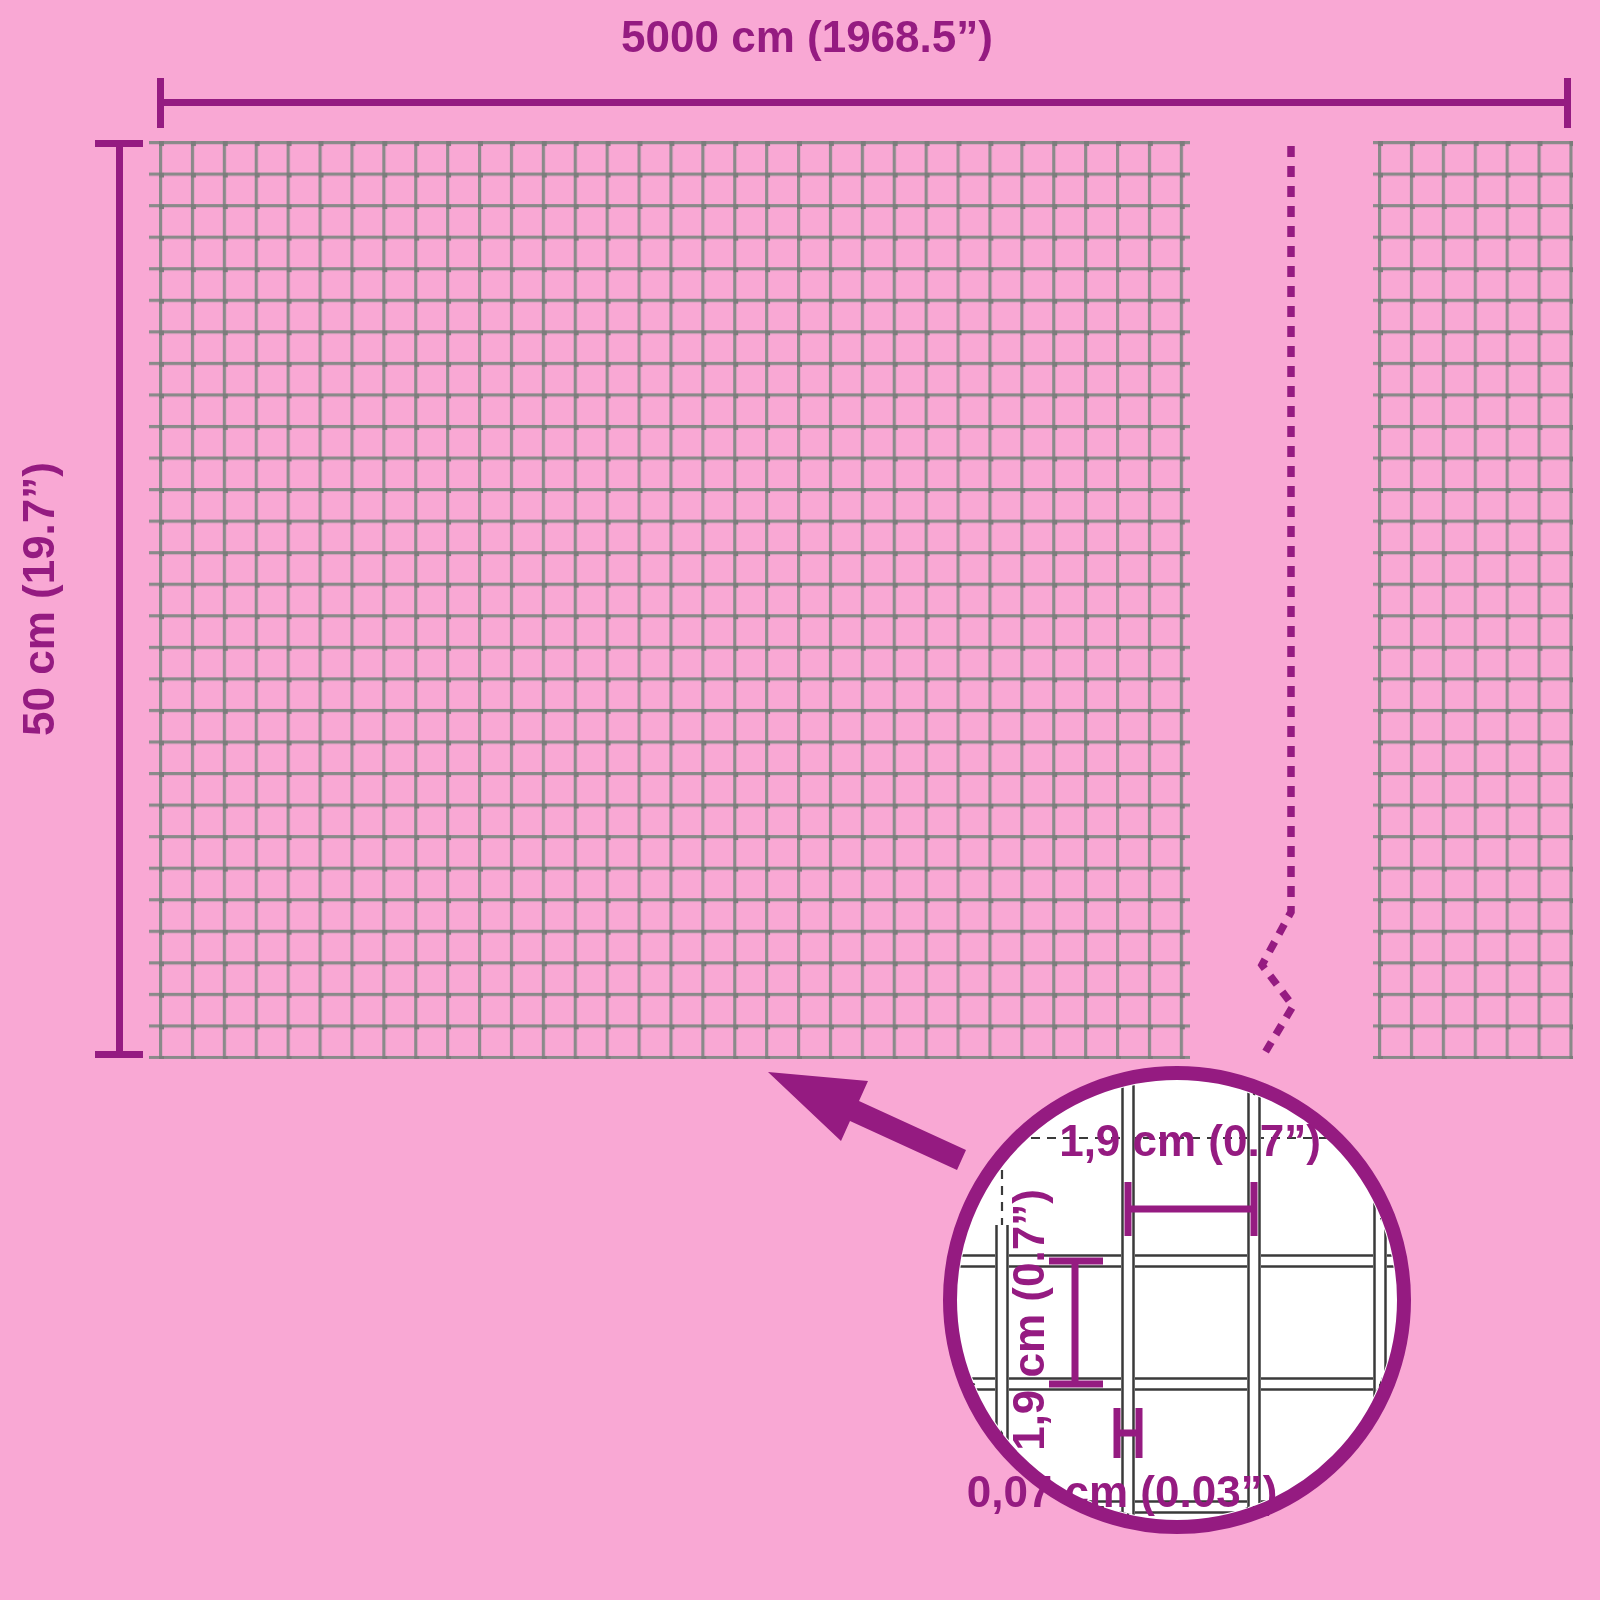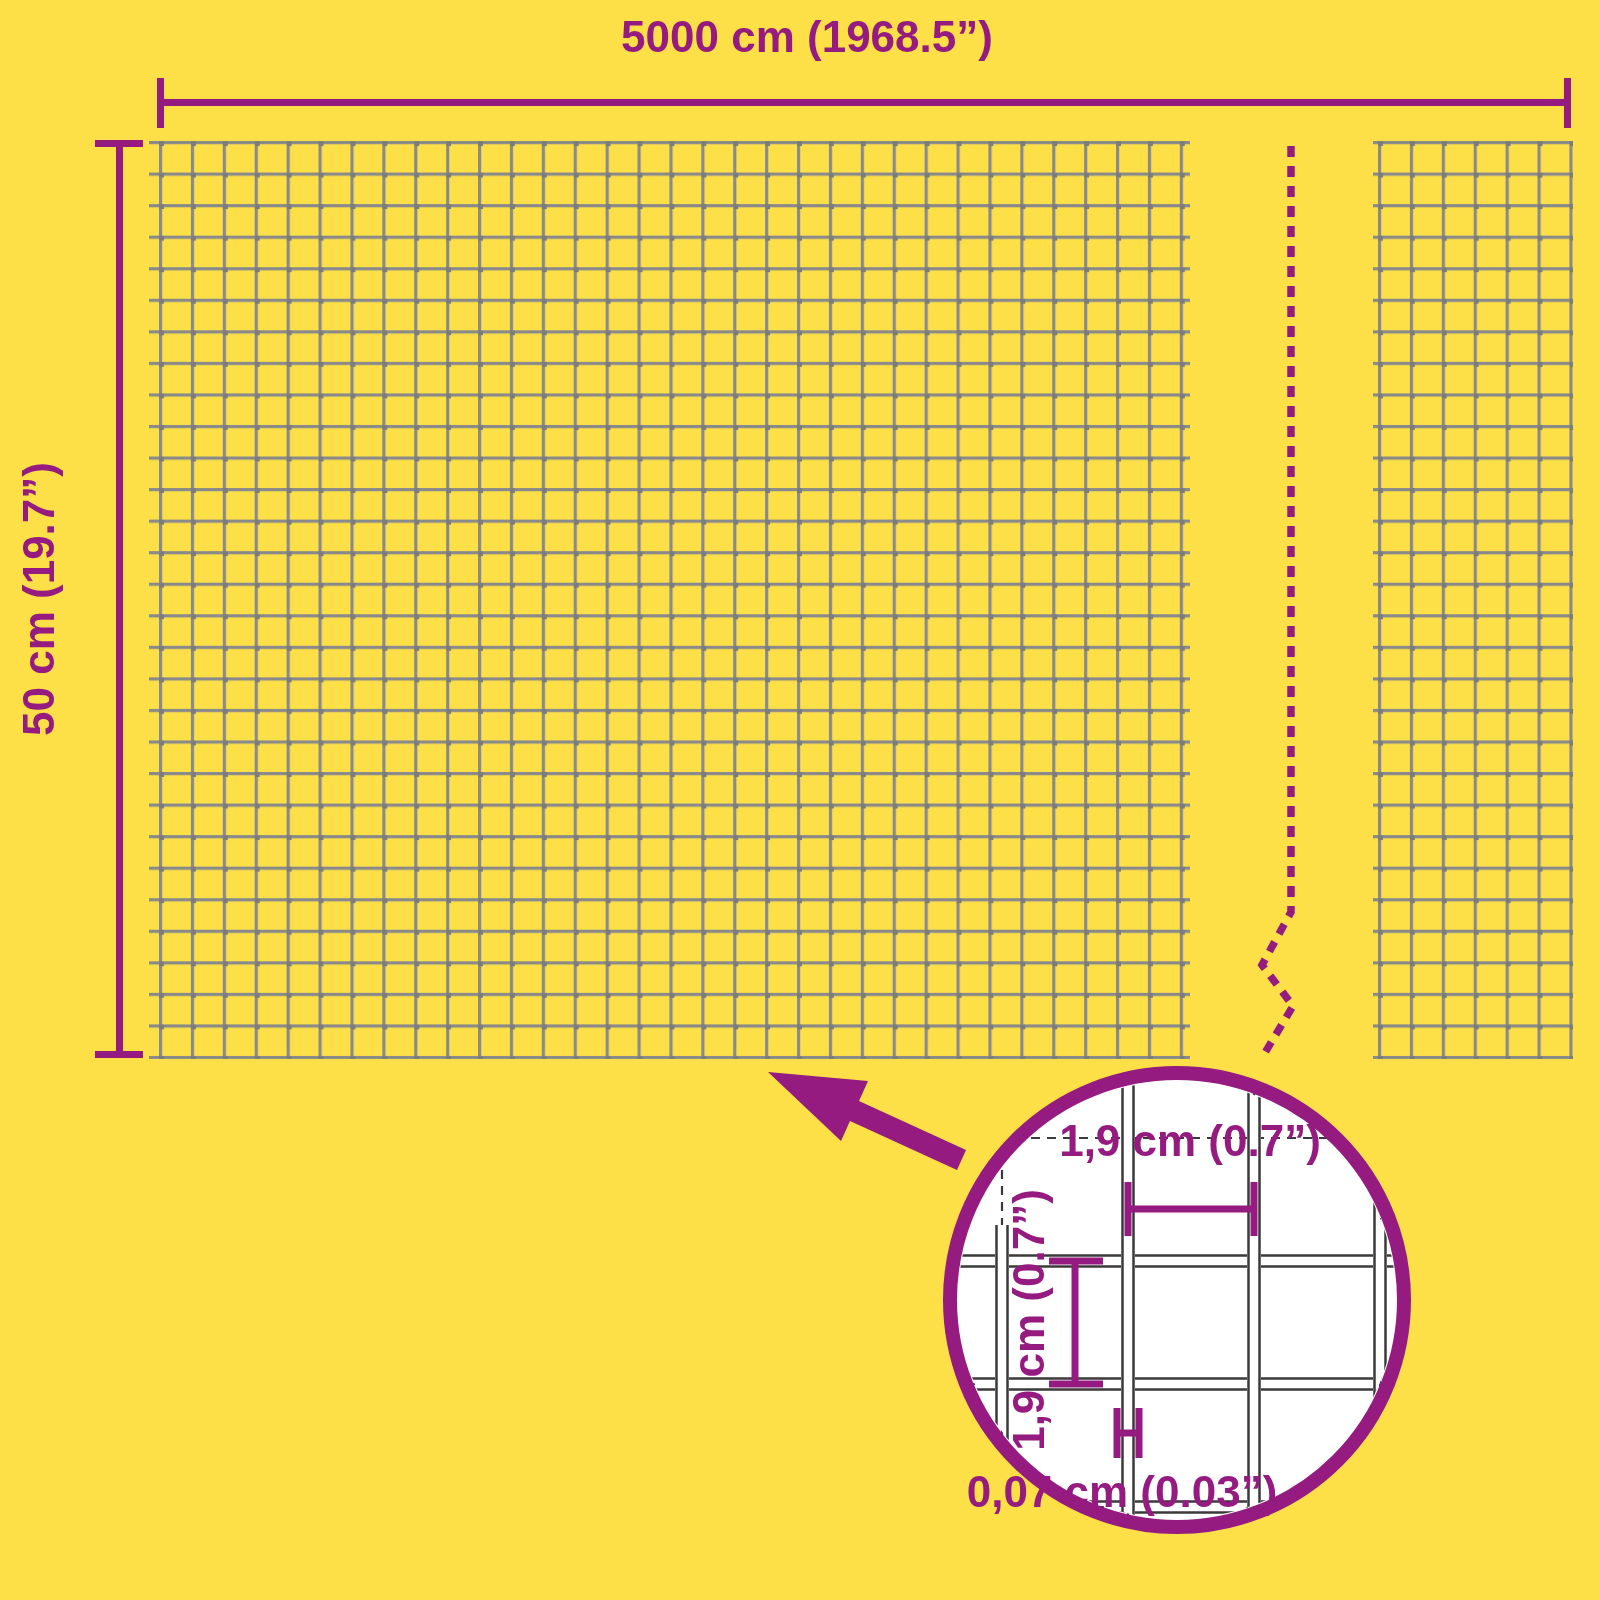--- a/index.html
+++ b/index.html
@@ -1,20 +1,20 @@
 <!DOCTYPE html>
 <html><head>
 <meta charset="utf-8">
 <style>
   html, body { margin: 0; padding: 0; background: #ffffff; }
   .canvas {
     position: relative;
     width: 1600px;
     height: 1600px;
-    background: #fde047;
+    background: #f9a8d4;
     font-family: "Liberation Sans", sans-serif;
     overflow: hidden;
   }
   .canvas svg { position: absolute; left: 0; top: 0; }
   text.dim-label {
     font-family: "Liberation Sans", sans-serif;
     font-weight: 700;
     font-size: 44px;
     fill: #951b81;
   }

